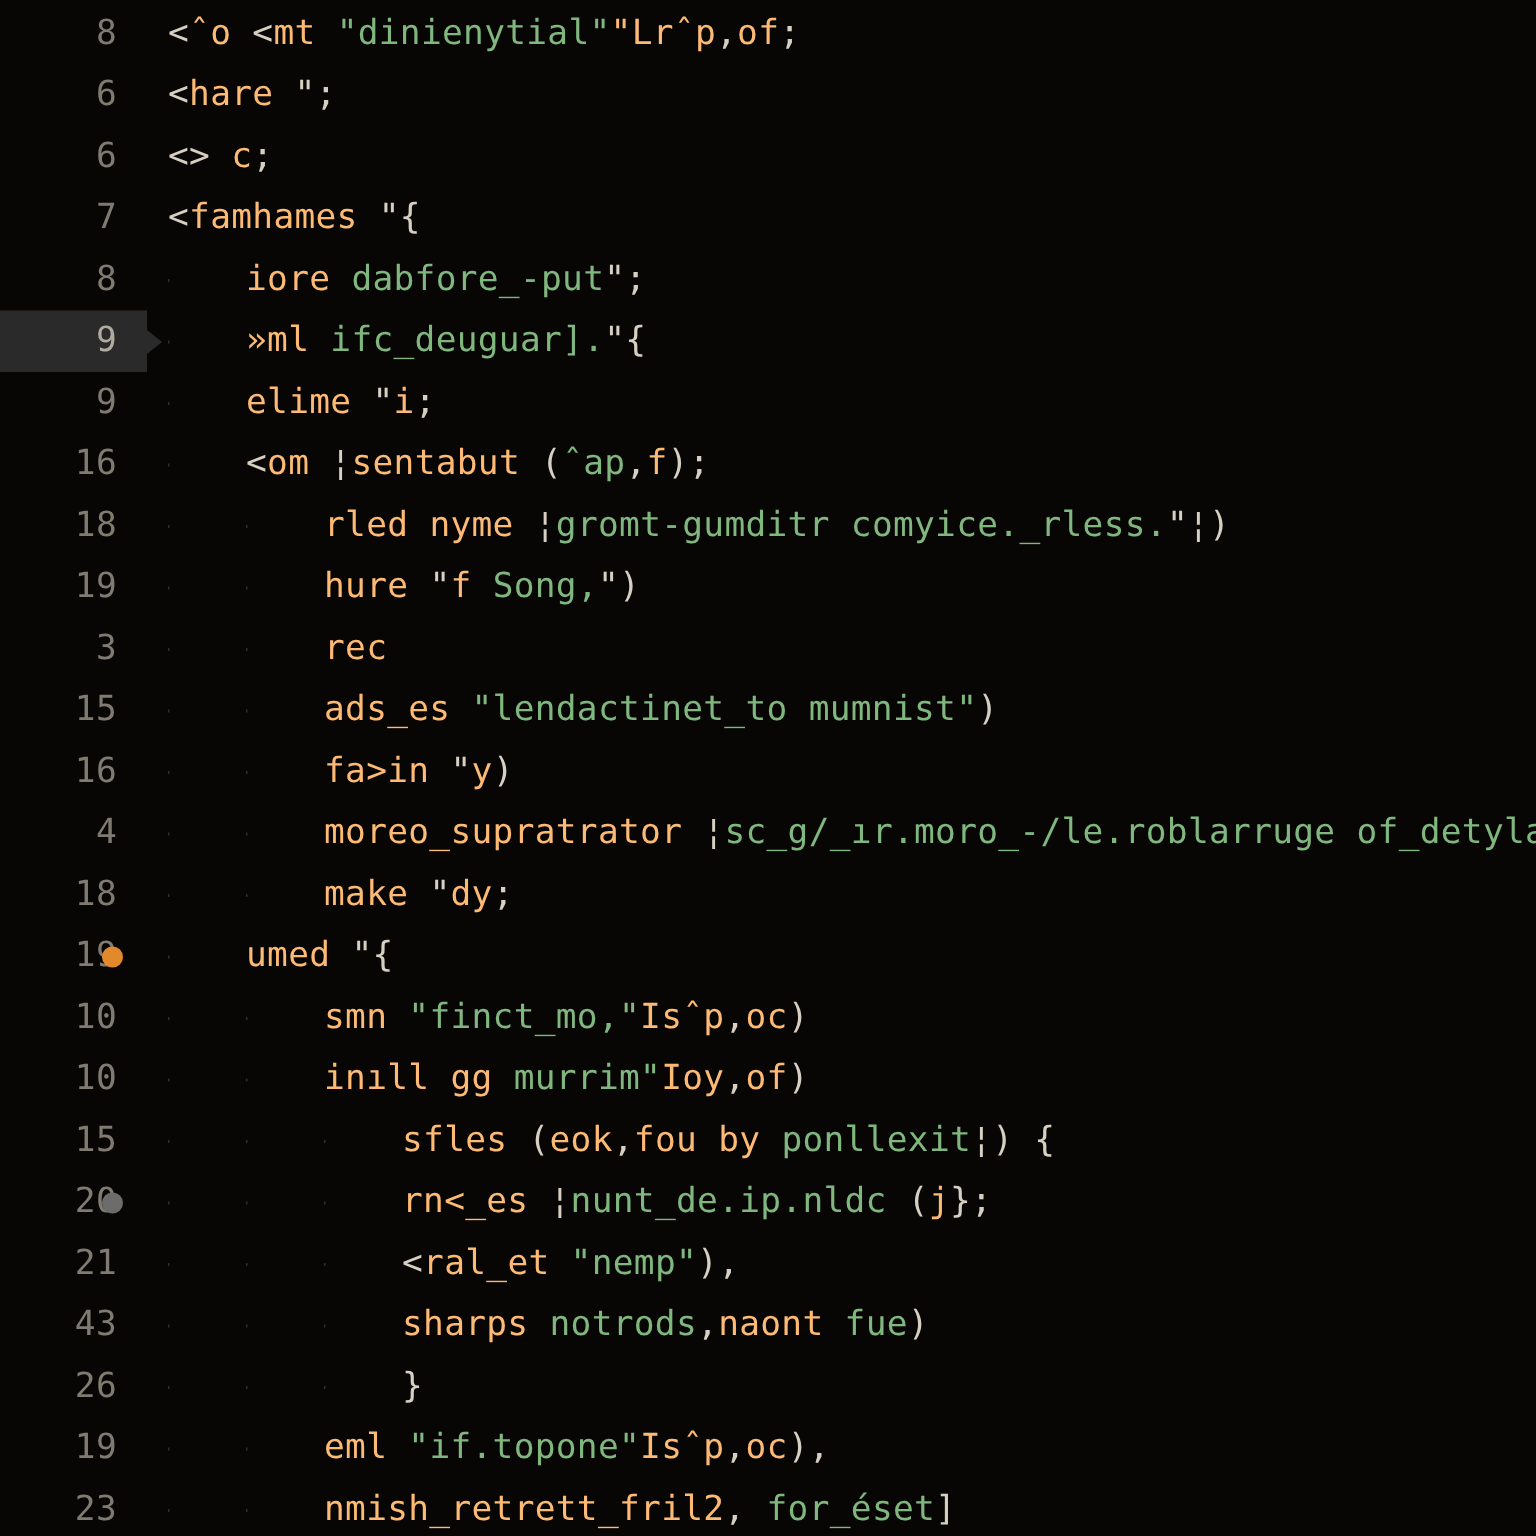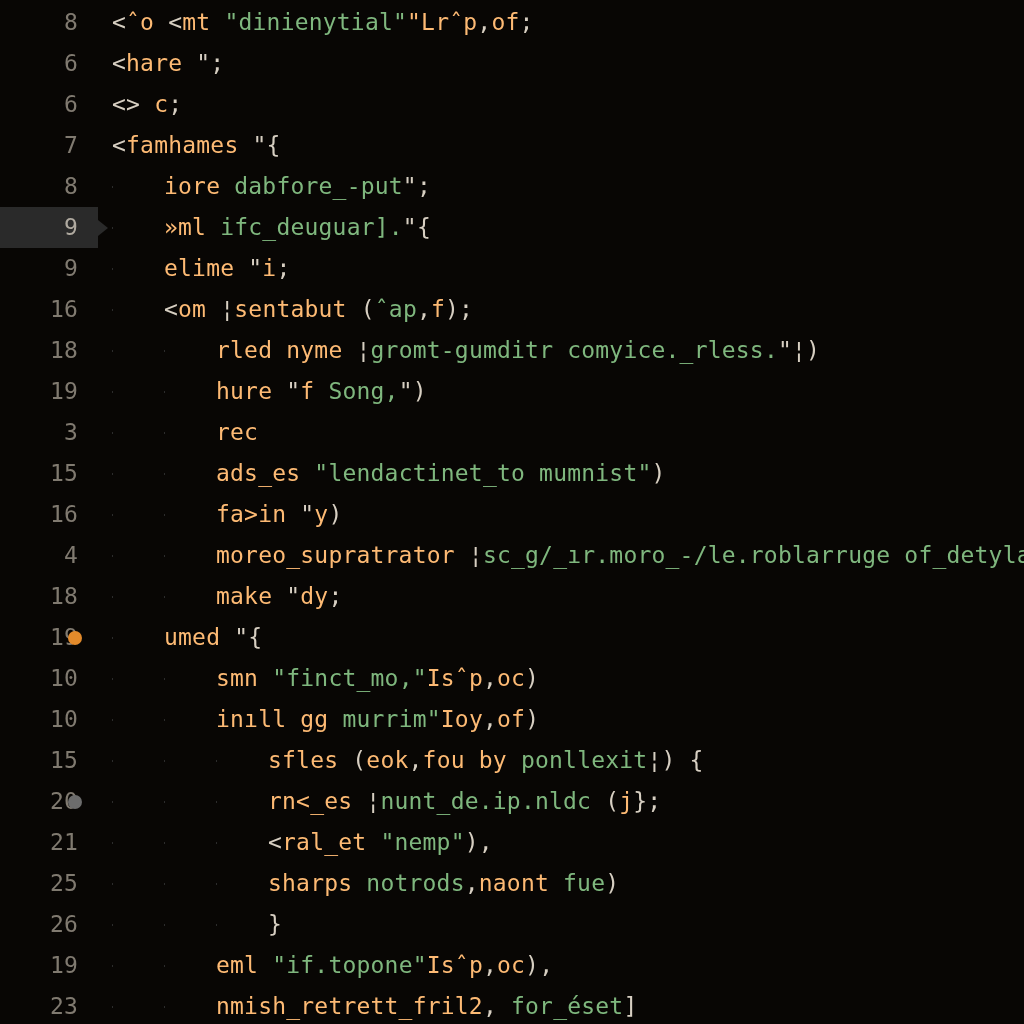--- a/index.html
+++ b/index.html
@@ -145,21 +145,21 @@
       <div class="row">
         <span class="ln">15</span>
       </div>
       <div class="row">
         <span class="ln">20</span>
       </div>
       <div class="row">
         <span class="ln">21</span>
       </div>
       <div class="row">
-        <span class="ln">25</span>
+        <span class="ln">43</span>
       </div>
       <div class="row">
         <span class="ln">26</span>
       </div>
       <div class="row">
         <span class="ln">19</span>
       </div>
       <div class="row">
         <span class="ln">23</span>
       </div>

